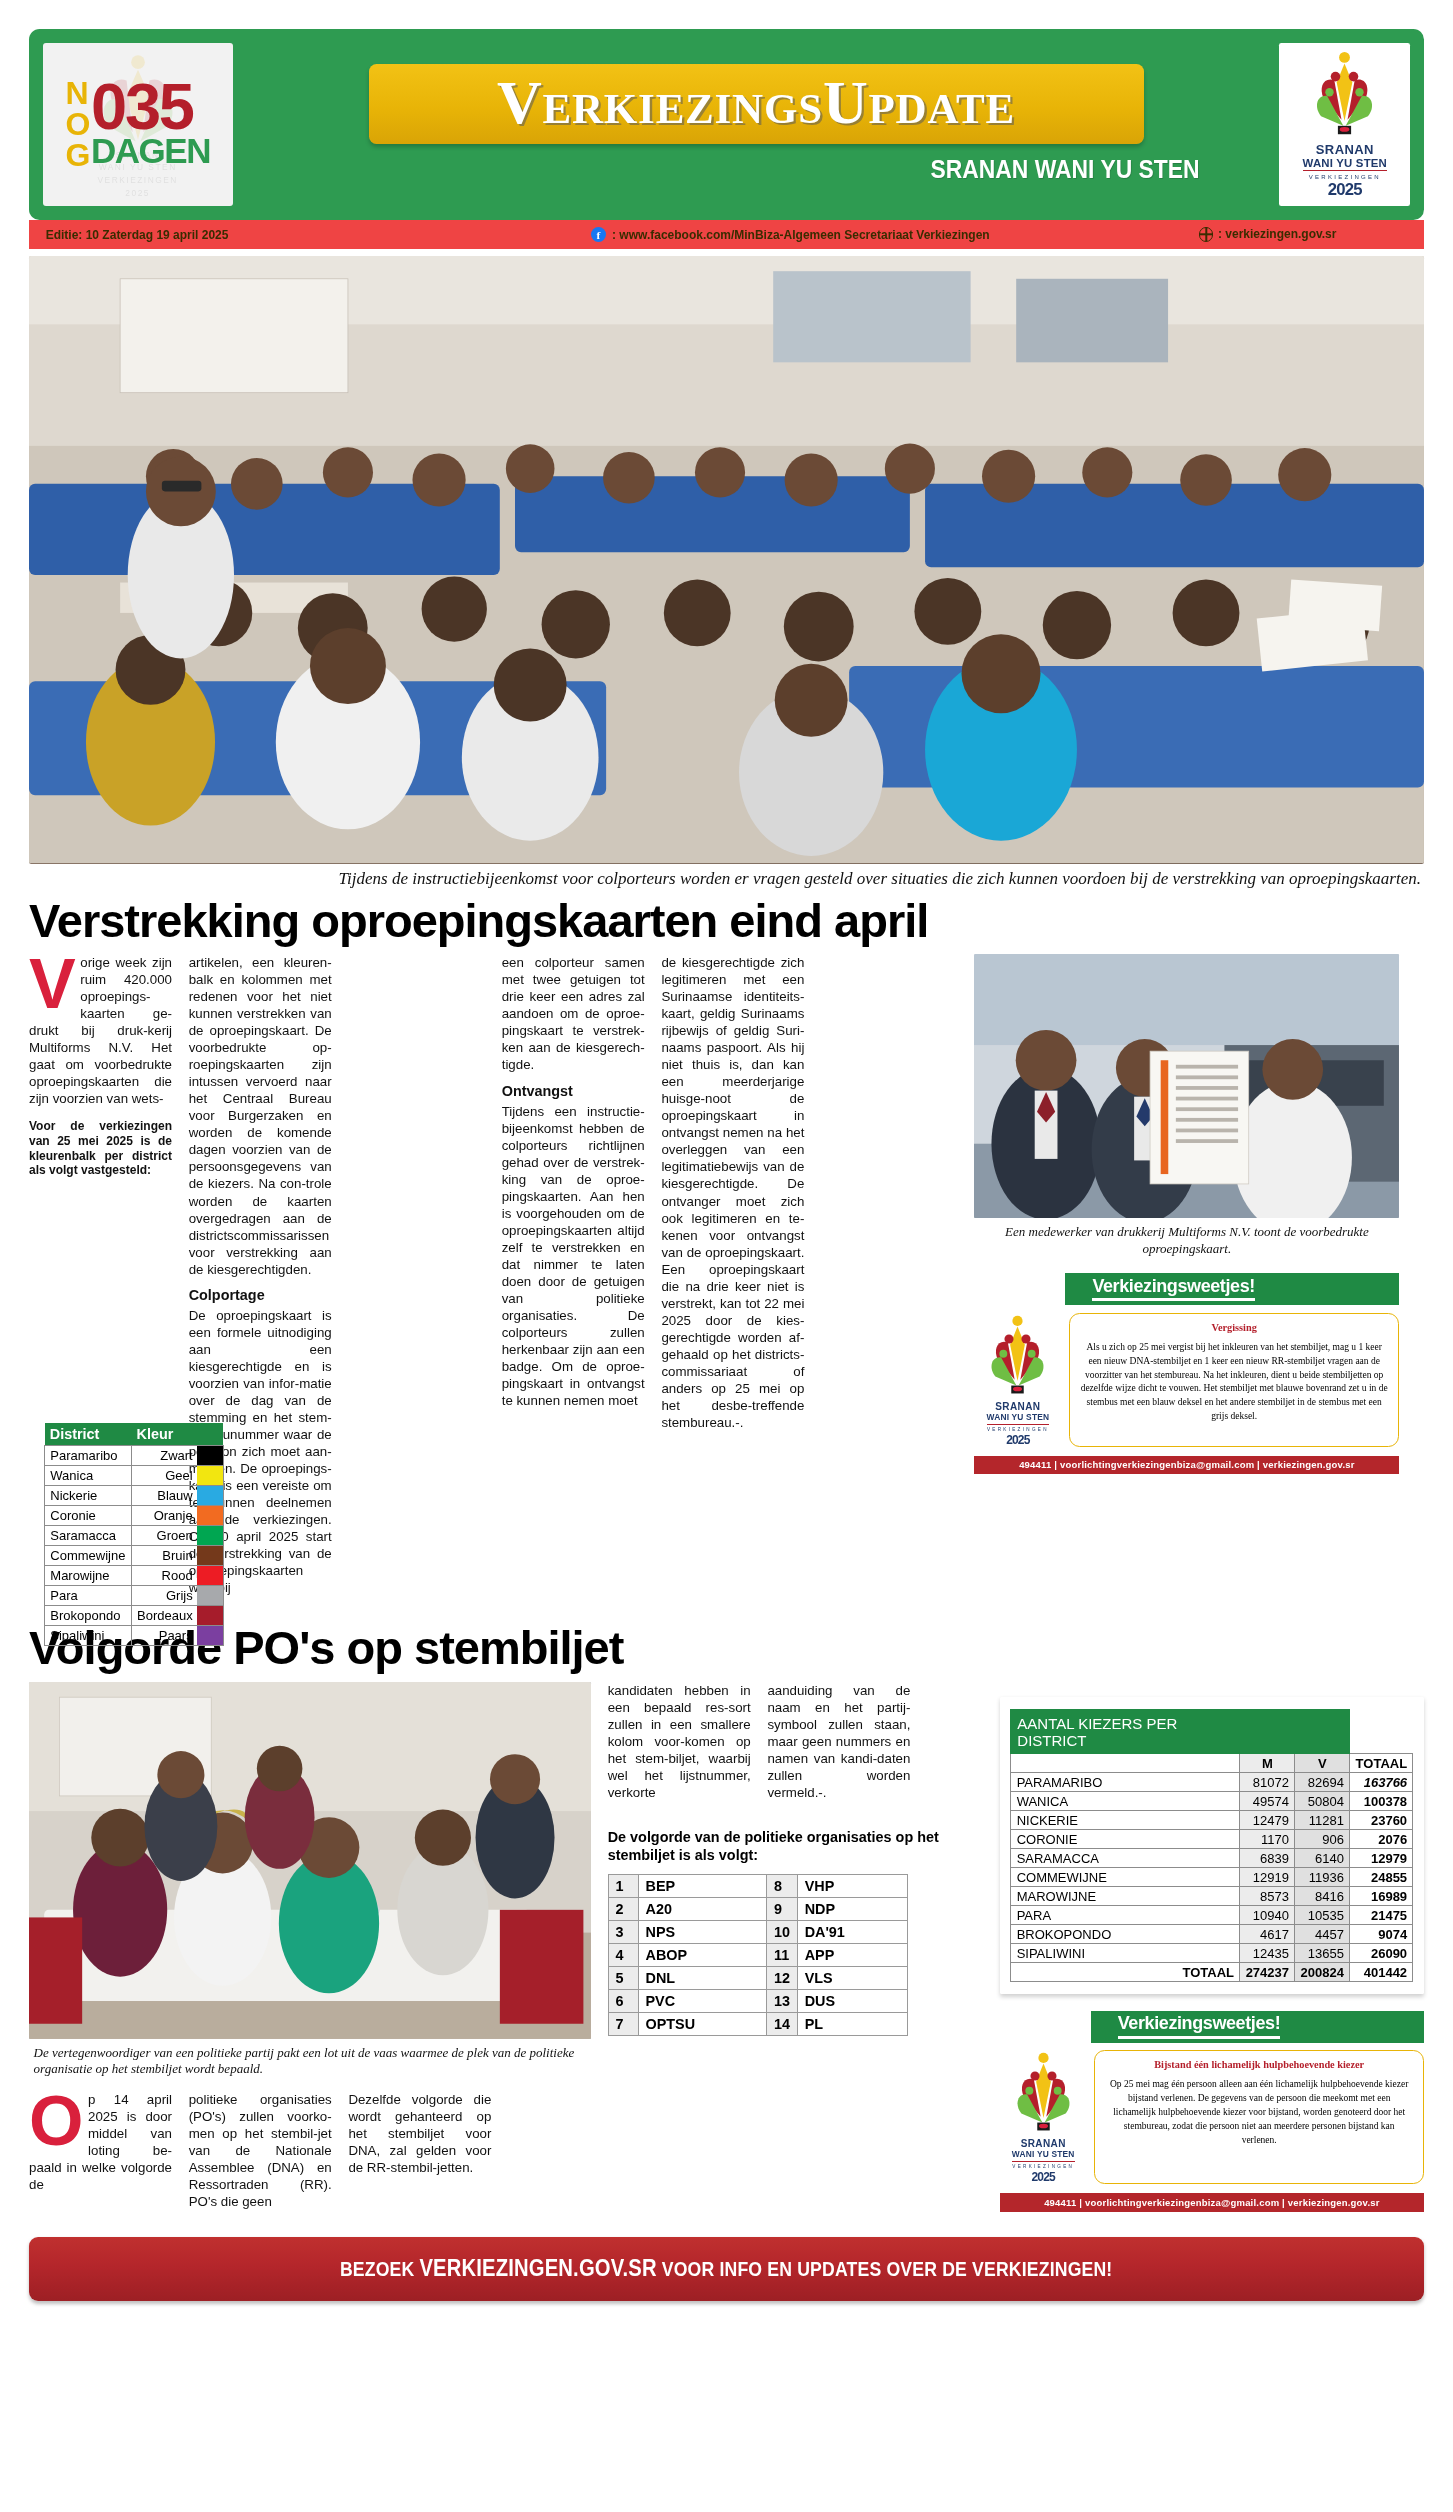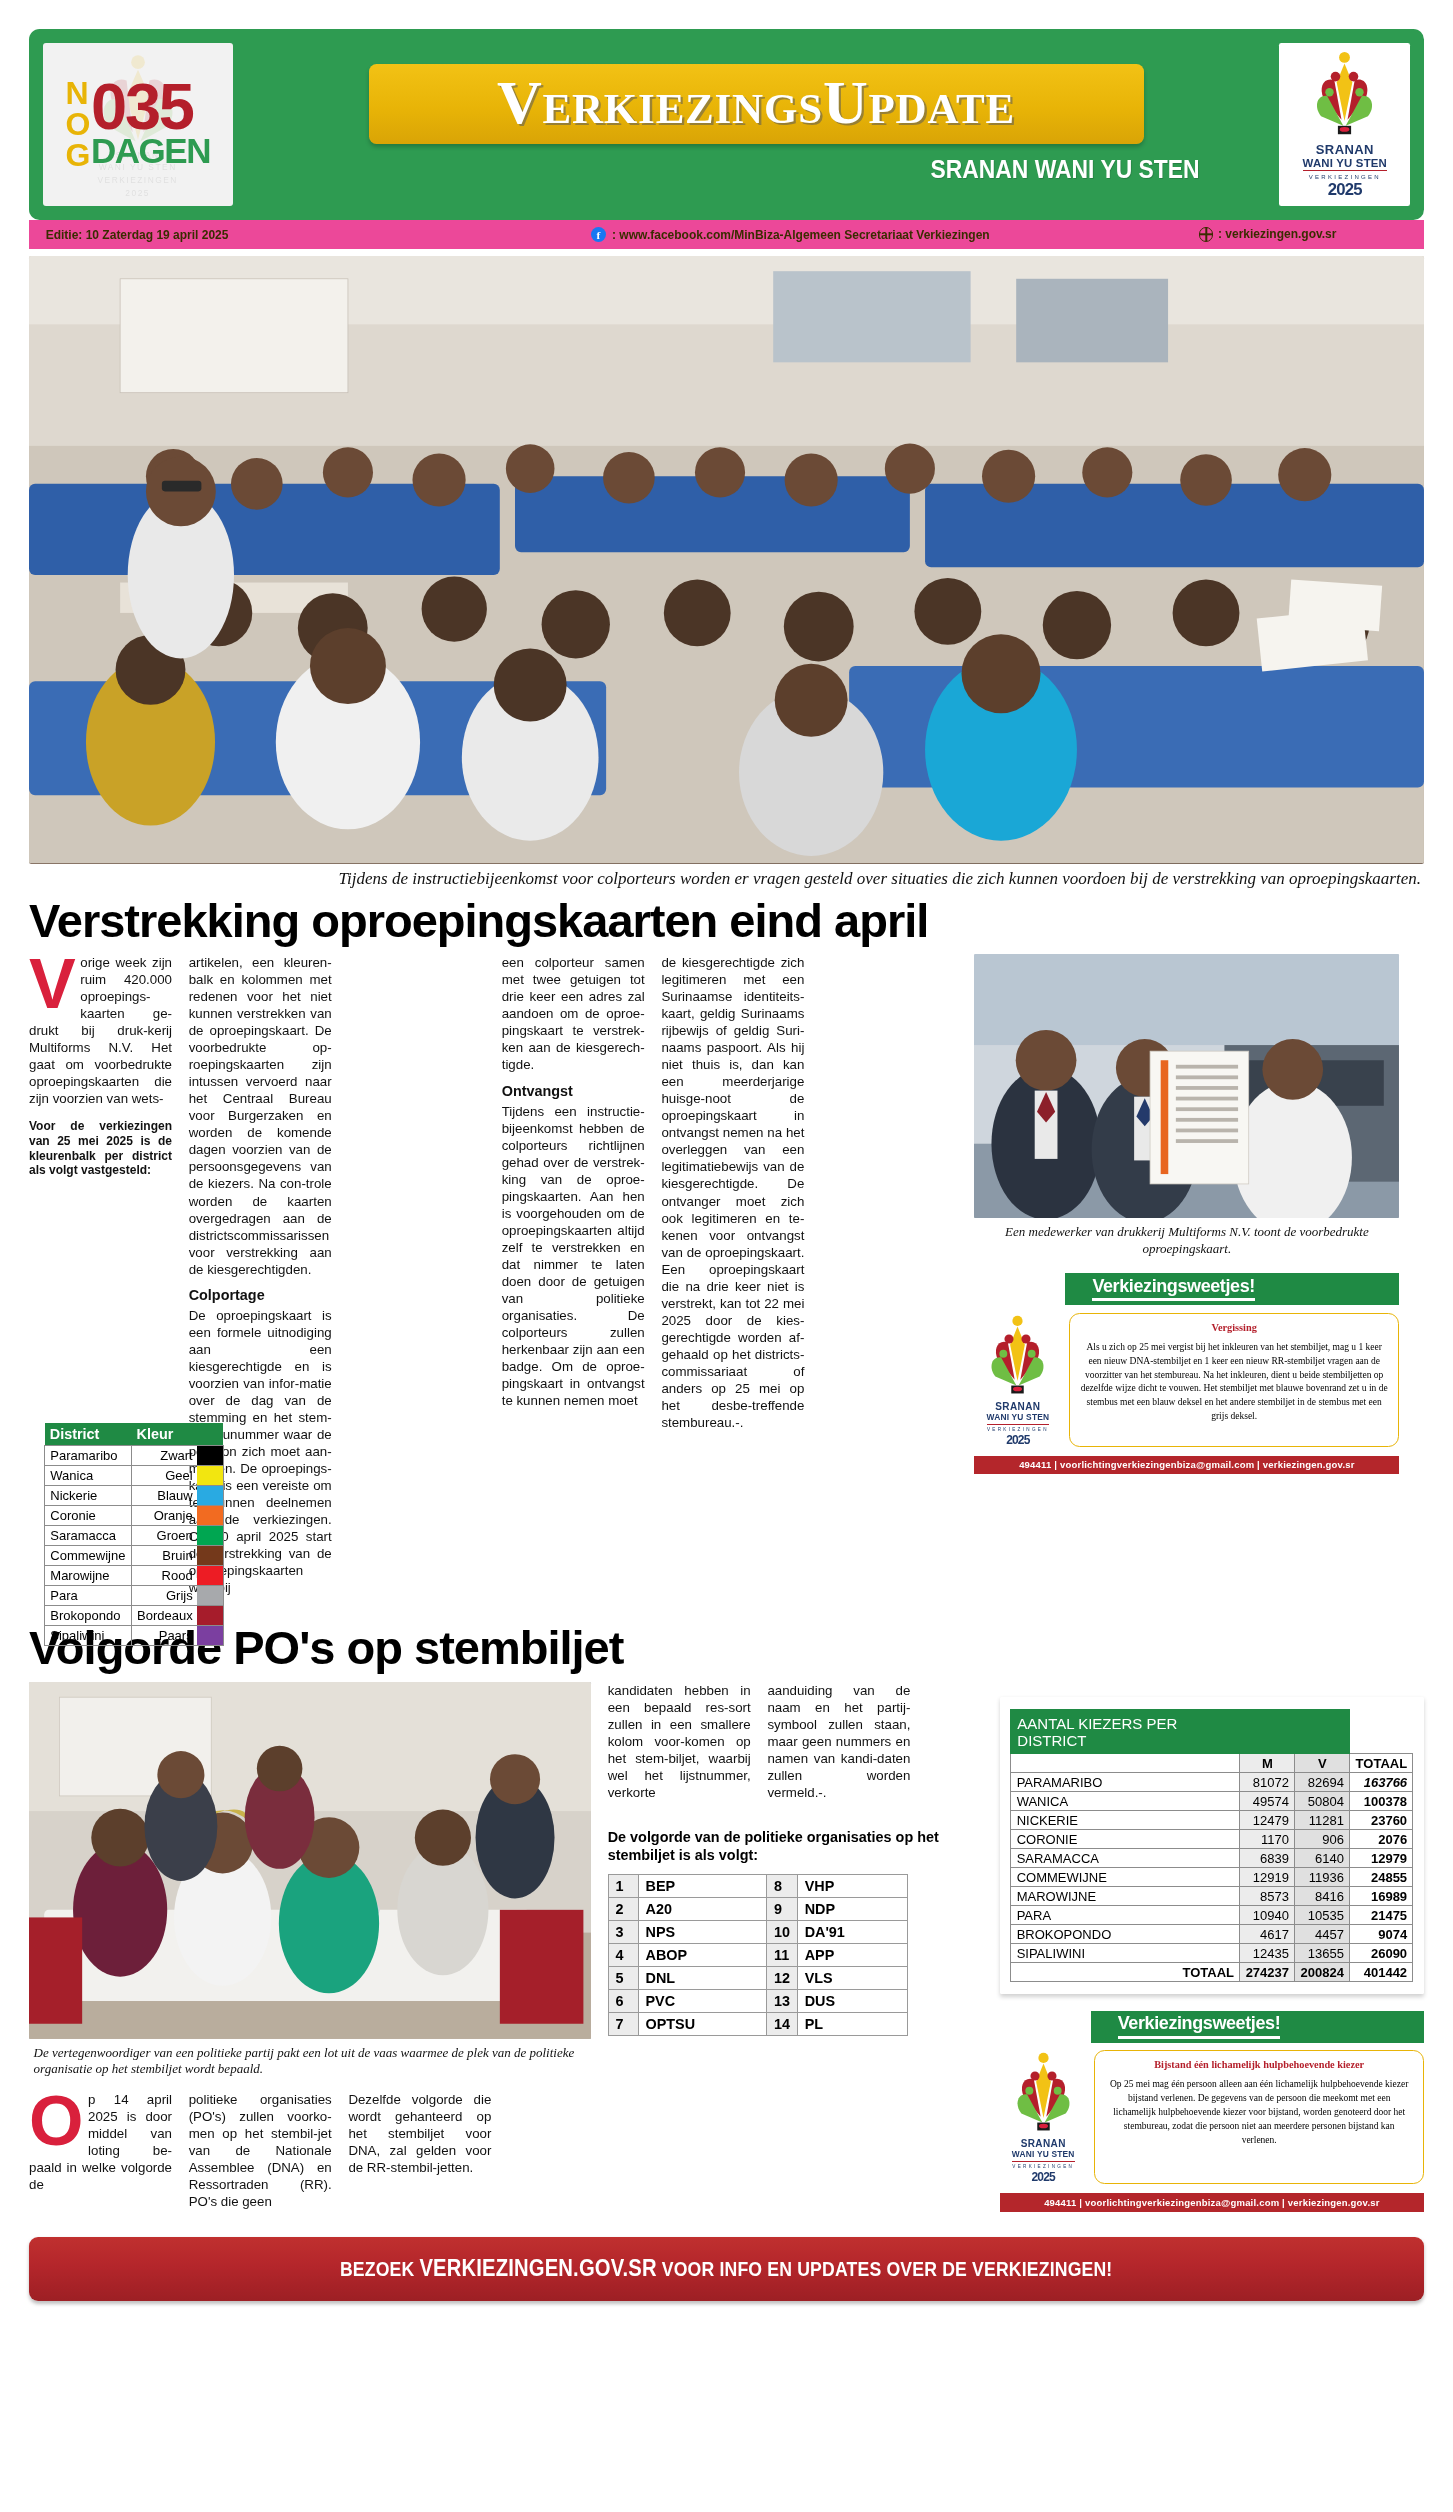--- a/index.html
+++ b/index.html
@@ -53,21 +53,21 @@
      display:flex; flex-direction:column; align-items:center; justify-content:center; padding:6px 3px;}
   .emblem{ width:73px; height:99px; }
   .logo-words{ text-align:center; margin-top:3px; color:#203A6B; }
   .logo-words .l1{ font-weight:bold; font-size:13px; letter-spacing:0.4px;}
   .logo-words .l2{ font-weight:bold; font-size:11.4px; letter-spacing:0.2px; border-bottom:1.5px solid #B41F2B; padding-bottom:1.5px;}
   .logo-words .l3{ font-size:6px; letter-spacing:2.3px; margin-top:2.3px;}
   .logo-words .l4{ font-weight:bold; font-size:16.7px; letter-spacing:-0.8px; margin-top:0.8px;}
 
   
   .infostrip{
-     background:#ec4899; height:29px; display:flex; align-items:center;
+     background:#ef4444; height:29px; display:flex; align-items:center;
      font-size:12px; font-weight:bold; color:#3a2c00; padding:0 16.7px; position:relative;
   }
   .infostrip .edition{ white-space:nowrap;}
   .infostrip .social{ position:absolute; left:562px; display:flex; align-items:center; gap:6px;}
   .infostrip .web{ position:absolute; left:1170px; display:flex; align-items:center; gap:4.6px;}
   .fb-icon{ width:15px;height:15px;border-radius:50%;background:#1877F2;color:#fff;
      font-family:"Liberation Serif",serif; font-weight:bold; font-size:11.4px;
      display:flex;align-items:center;justify-content:center;}
   .globe-icon{ width:14.4px;height:14.4px;border:1.5px solid #3a2c00;border-radius:50%;position:relative;}
   .globe-icon:before{content:"";position:absolute;left:50%;top:-1.5px;width:1.4px;height:14.4px;background:#3a2c00;transform:translateX(-50%);}

